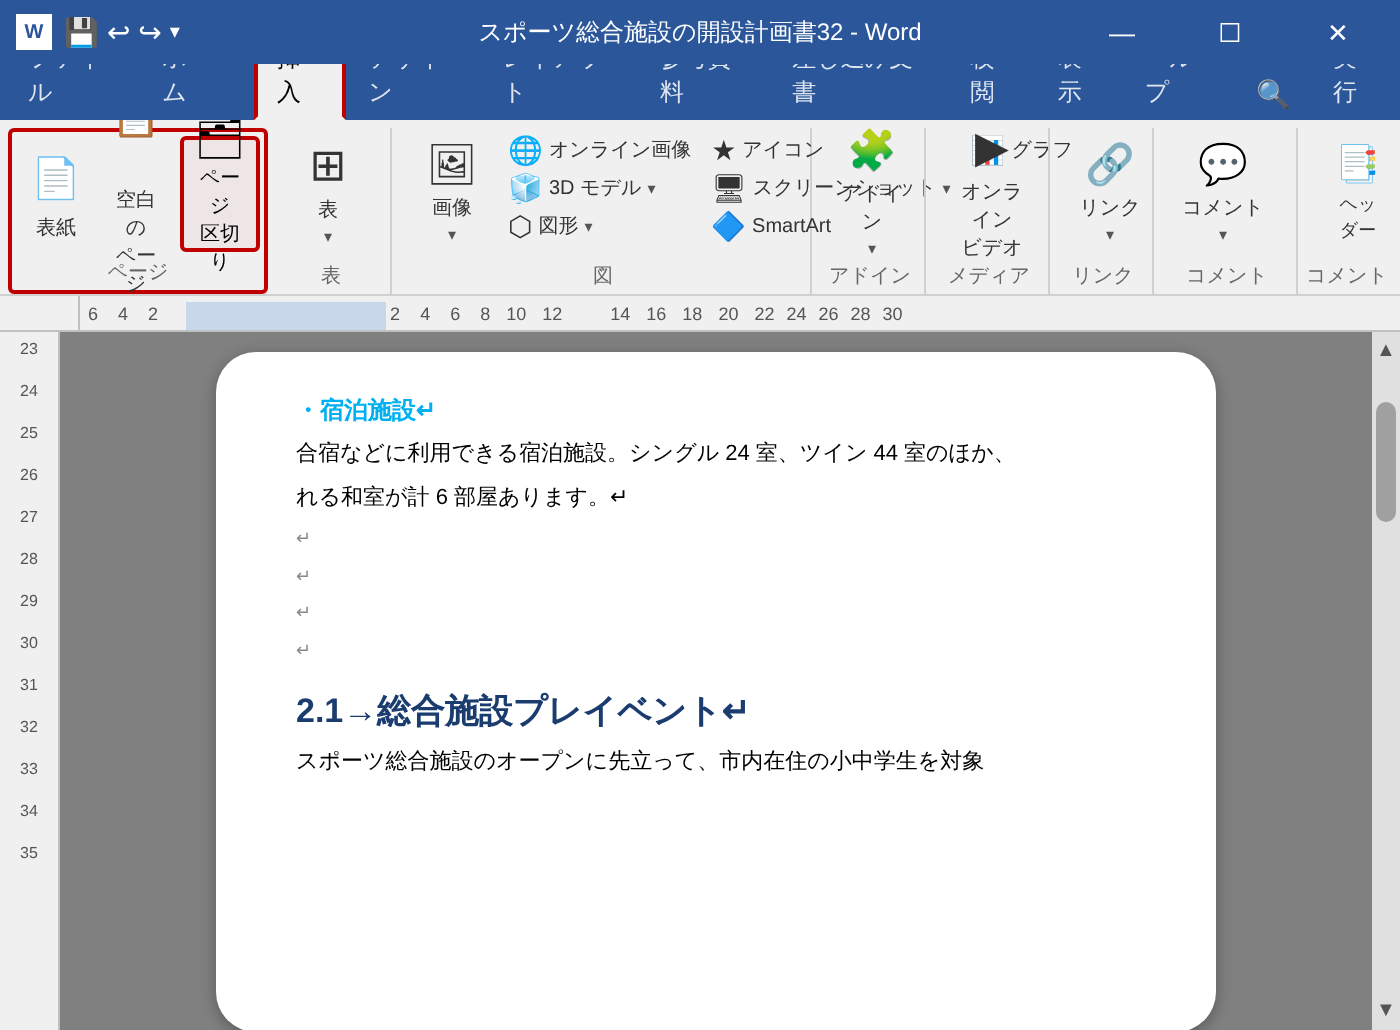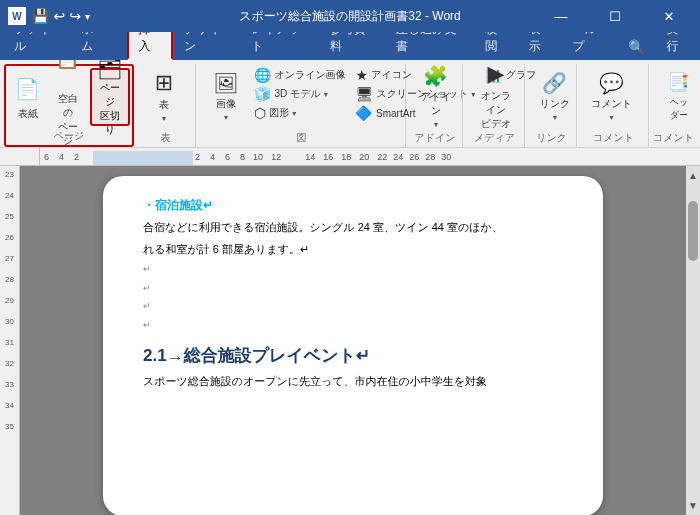--- a/index.html
+++ b/index.html
@@ -162,21 +162,21 @@
       position: relative;
     }
 
     
     .content-area {
       display: flex;
       height: calc(515px - 32px - 28px - 88px - 18px);
       background: #808080;
     }
     .ruler-side {
-      width: 20px;
+      width: 30px;
       background: #f0f0f0;
       border-right: 1px solid #c0c0c0;
       display: flex;
       flex-direction: column;
       align-items: center;
       font-size: 8px;
       color: #555;
       padding-top: 4px;
       gap: 12px;
       overflow: hidden;

